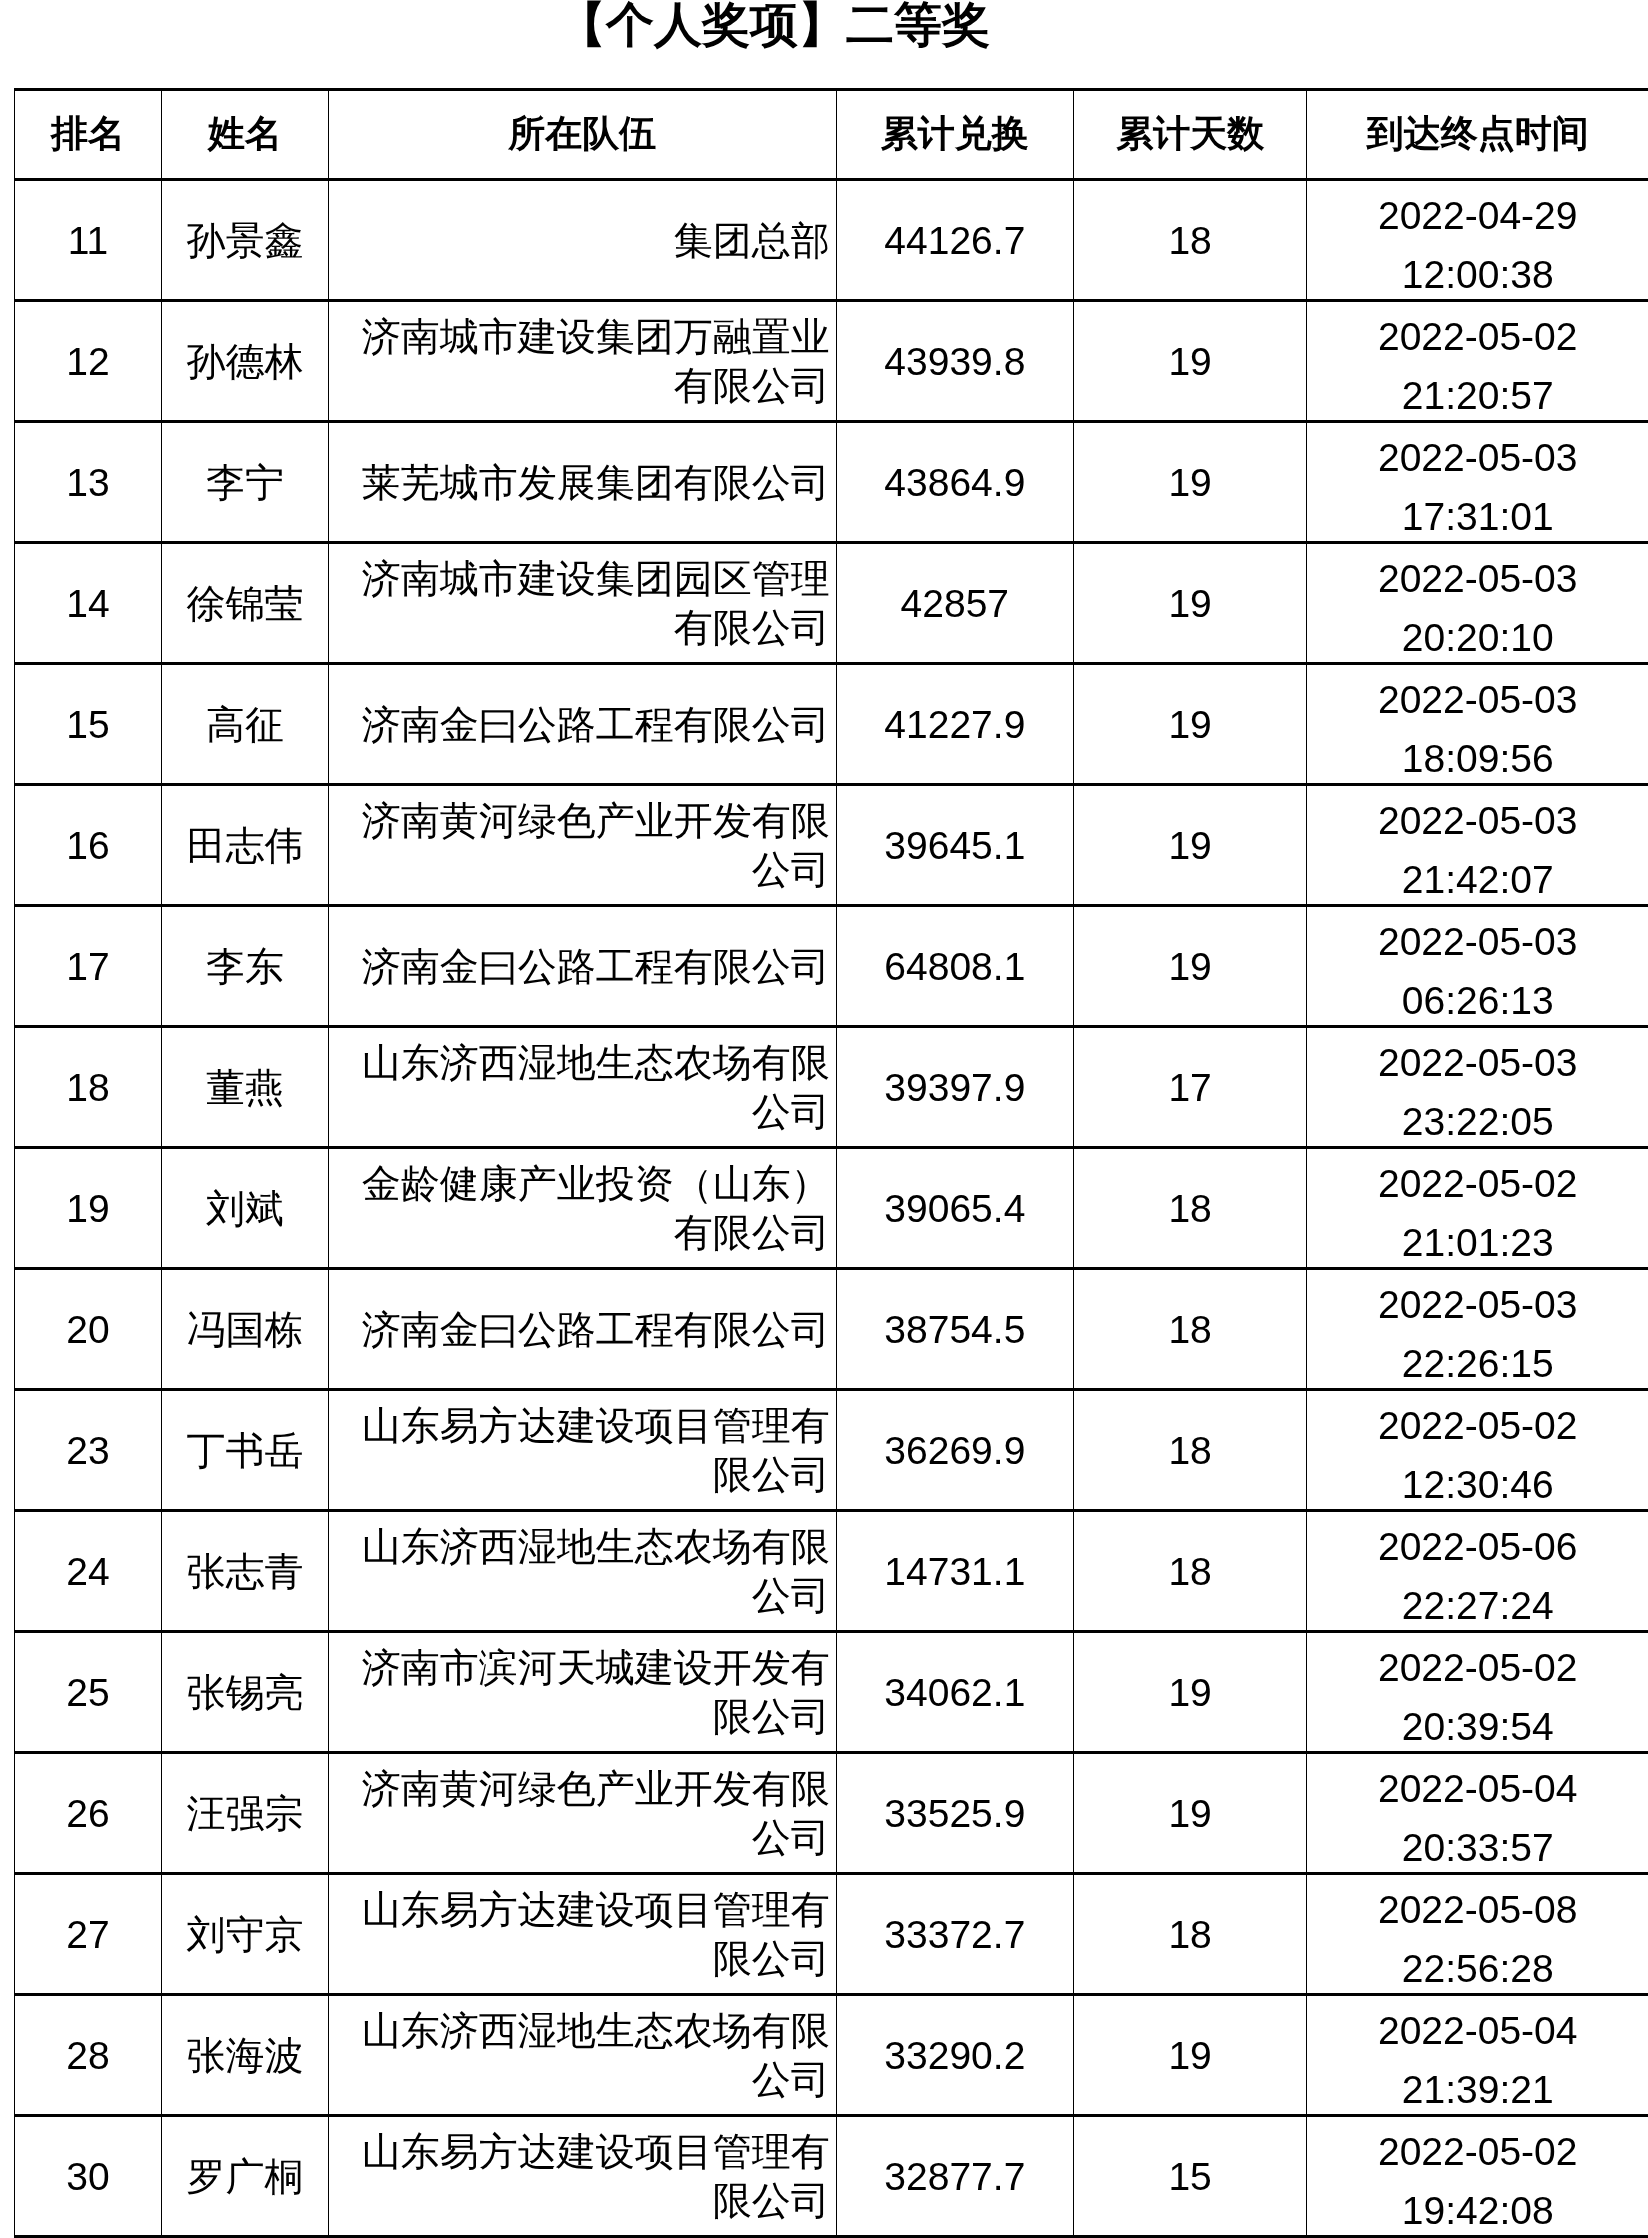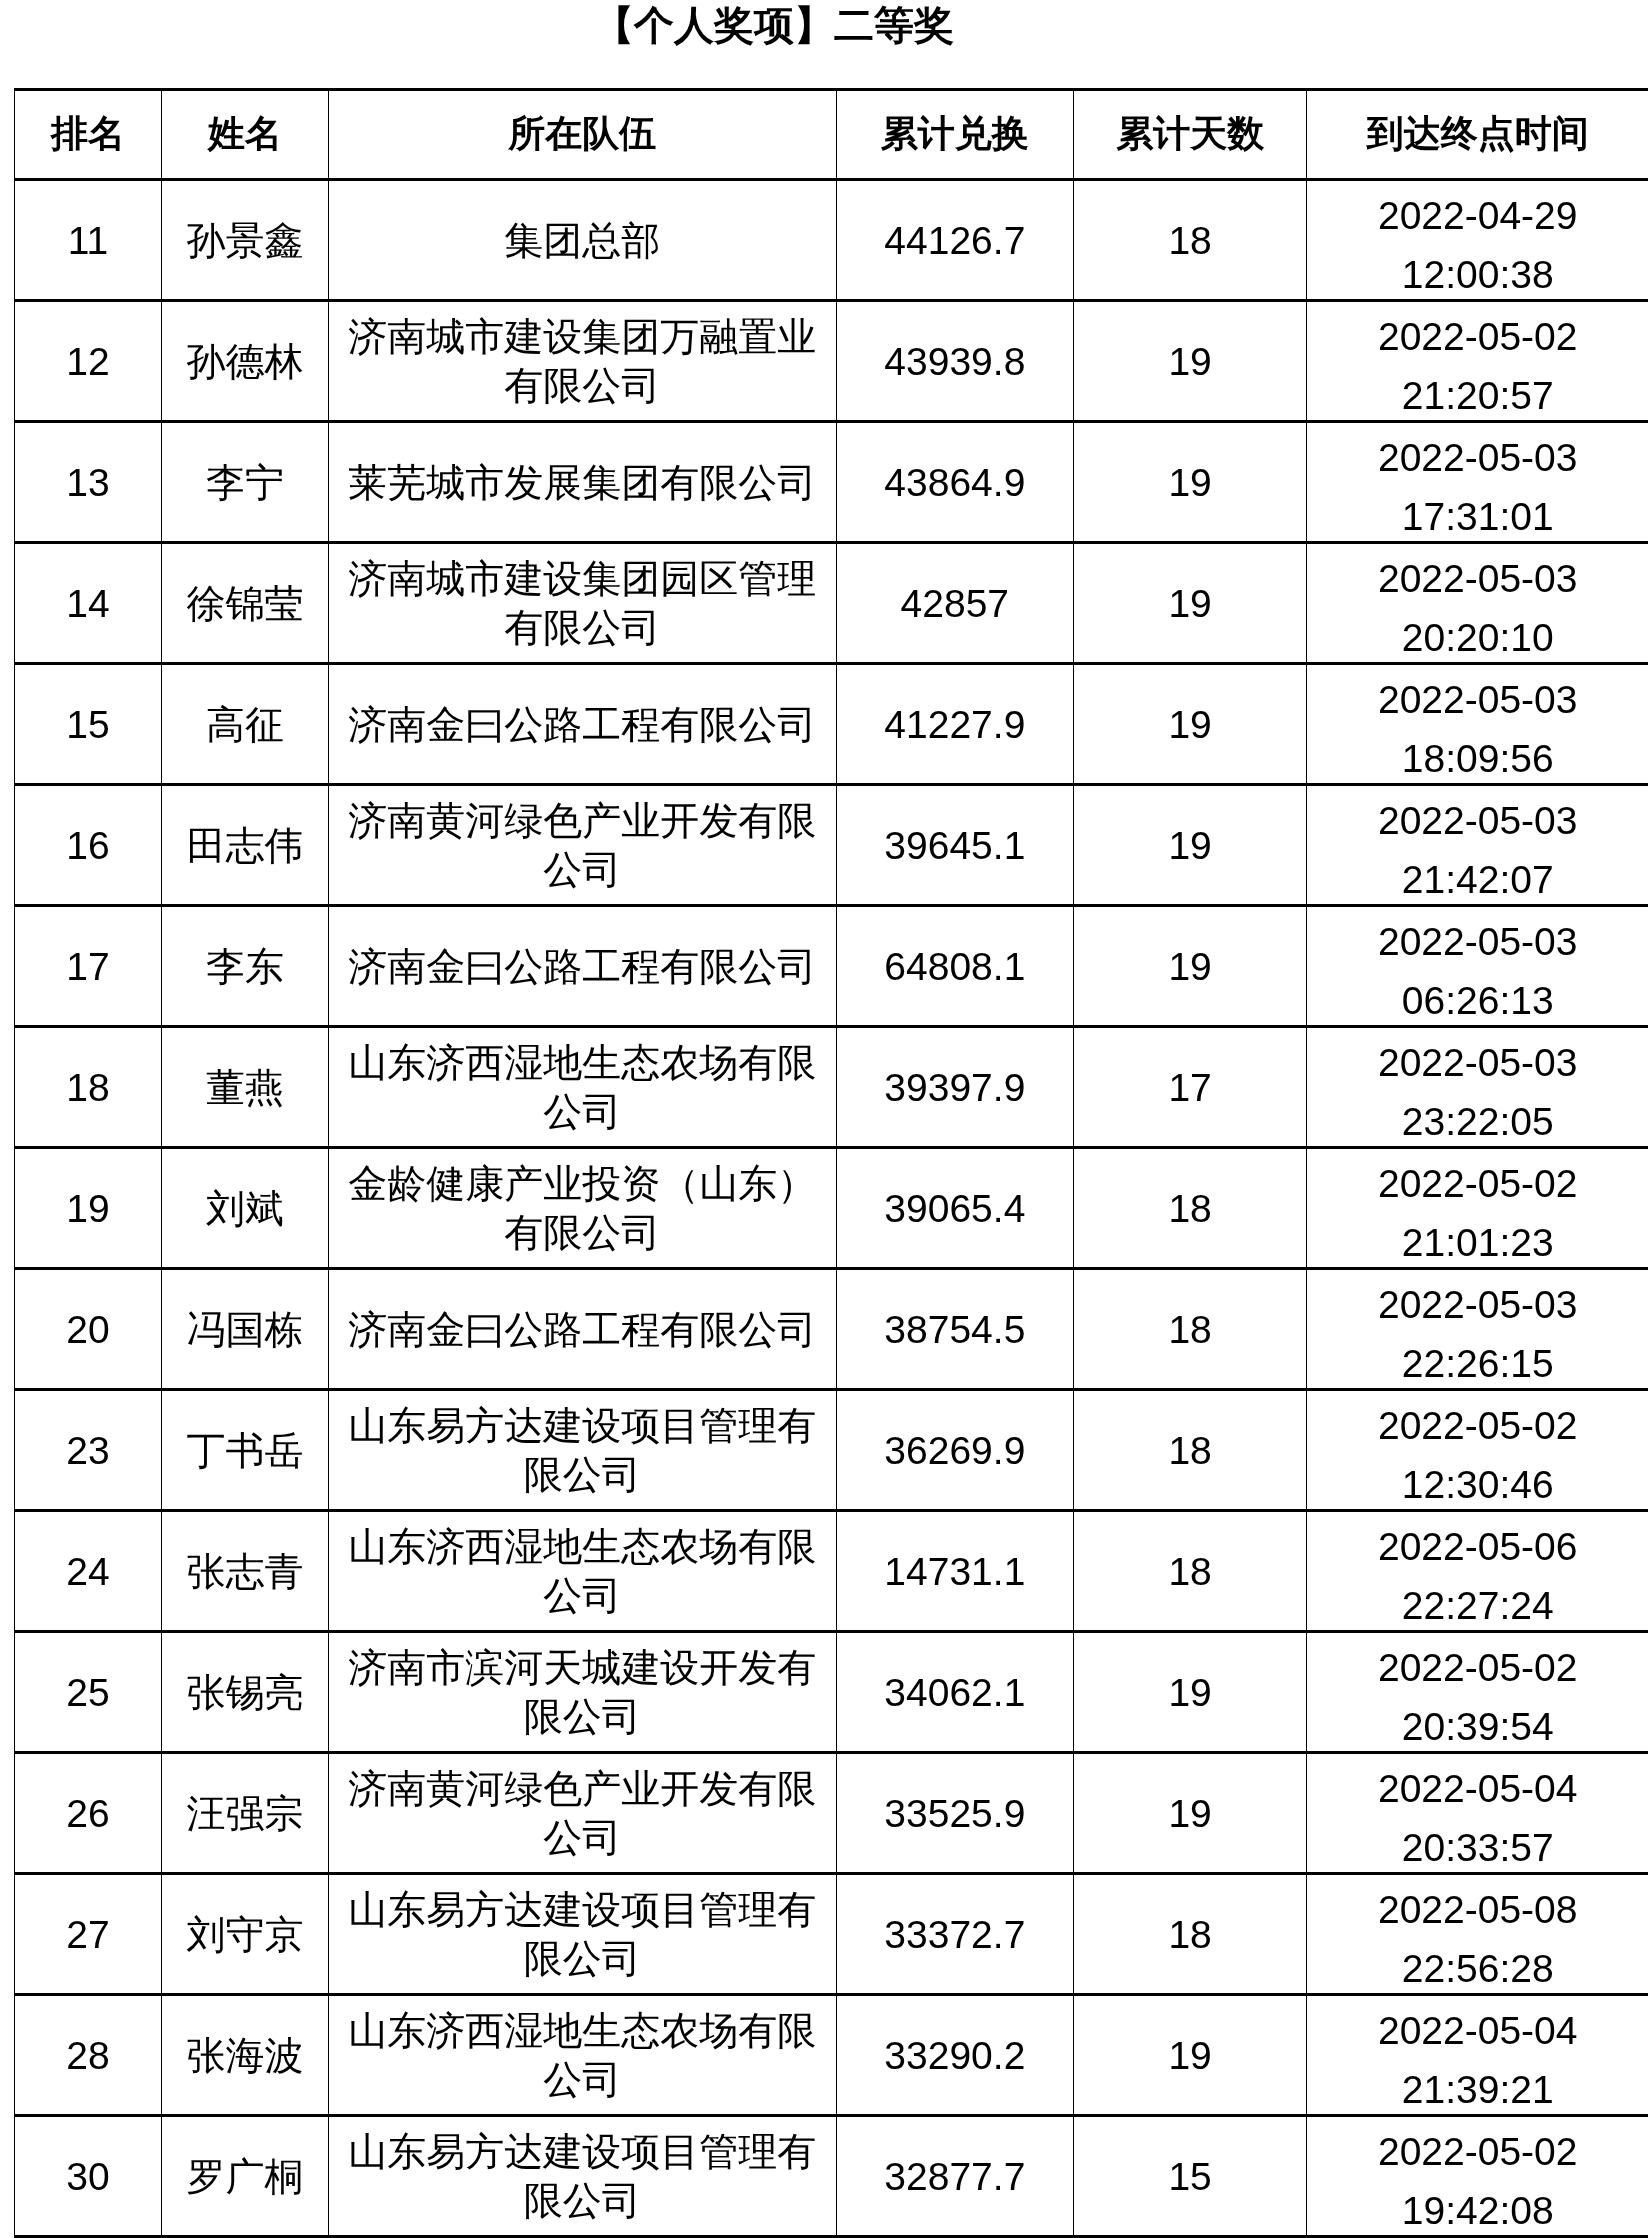--- a/index.html
+++ b/index.html
@@ -16,21 +16,21 @@
     overflow: hidden;
   }
   .title {
     position: absolute;
     top: 0;
     left: 0;
     width: 1548px;
     text-align: center;
     font-family: "Liberation Sans", "DejaVu Sans", sans-serif;
     font-weight: bold;
-    font-size: 40px;
+    font-size: 48px;
     line-height: 50px;
     white-space: nowrap;
   }
   table.awards {
     position: absolute;
     left: 14px;
     top: 88px;
     width: 1635px;
     height: 2117px;
     border-collapse: collapse;
@@ -61,20 +61,21 @@
   }
   td.c-rank, td.c-num, td.c-finish {
     font-family: "Liberation Sans", "DejaVu Sans", sans-serif;
   }
   td.c-name, td.c-team {
     font-family: "Liberation Serif", "DejaVu Serif", serif;
   }
   td.c-team {
     word-break: break-all;
     line-break: anywhere;
+    text-align: right;
   }
   td.c-finish .line { display: block; margin-top: 10px; }
 </style>
 </head>
 <body>
 
 <div class="page">
 
   <div class="title">【个人奖项】二等奖</div>
 

